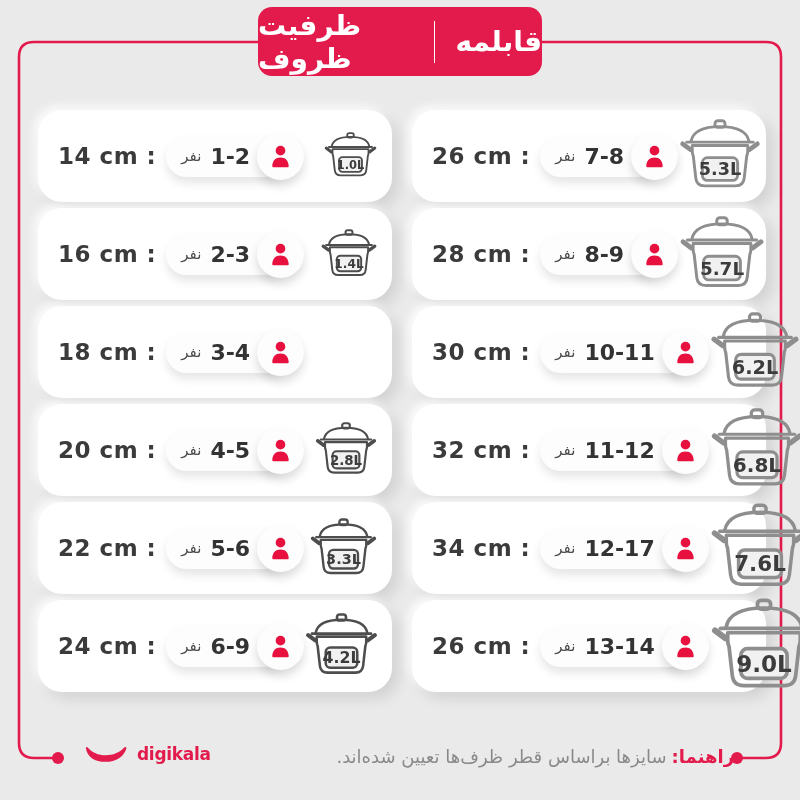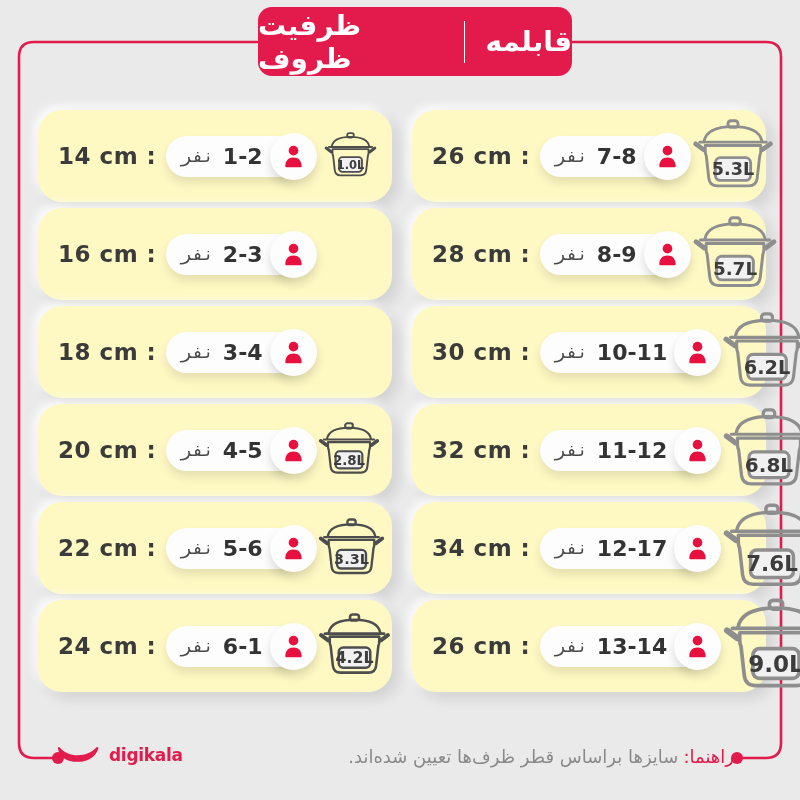--- a/index.html
+++ b/index.html
@@ -11,48 +11,48 @@
   }
   .page{position:relative;width:800px;height:800px;}
 
   
   .frame{position:absolute;left:0;top:0;width:800px;height:800px;pointer-events:none;}
   .frame path{fill:none;stroke:var(--brand-red);stroke-width:2.6;stroke-linecap:round;}
   .frame circle{fill:var(--brand-red);}
 
   
   .badge{
-    position:absolute;left:258px;top:7px;width:314px;height:69px;
+    position:absolute;left:258px;top:7px;width:284px;height:69px;
     background:var(--brand-red);border-radius:14px;
     display:flex;align-items:center;justify-content:center;
     color:#fff;font-weight:bold;font-size:28px;z-index:5;
   }
   .badge .divider{width:2px;height:42px;background:#fff;margin:0 20px;}
 
   
   .columns{position:absolute;left:38px;top:110px;width:728px;display:flex;gap:20px;}
   .col{display:flex;flex-direction:column;gap:6px;width:354px;}
   .card{
-    height:92px;border-radius:24px;background:#fef9c3;
+    height:92px;border-radius:24px;background:#ffffff;
     box-shadow:7px 7px 14px rgba(0,0,0,0.10),-4px -4px 10px rgba(255,255,255,0.85);
     display:flex;align-items:center;
     padding:0 14px 0 20px;box-sizing:border-box;
   }
   .size-label{
     font-size:23px;font-weight:bold;color:#3b3b3b;white-space:nowrap;letter-spacing:0.5px;
   }
   .pill-wrap{display:flex;align-items:center;margin-left:10px;}
   .pill{
     background:#fdfdfd;border-radius:999px;height:41px;
     display:flex;align-items:center;gap:9px;
     padding:0 36px 0 15px;
     box-shadow:0 6px 10px rgba(0,0,0,0.10);
     white-space:nowrap;
   }
-  .persons-unit{font-size:18px;color:#4a4a4a;font-family:Liberation Mono, monospace;}
+  .persons-unit{font-size:15px;color:#4a4a4a;}
   .persons-range{font-size:22px;font-weight:bold;color:#333;}
   .person-circle{
     width:47px;height:47px;border-radius:50%;background:#fdfdfd;
     box-shadow:0 6px 10px rgba(0,0,0,0.14);
     display:flex;align-items:center;justify-content:center;
     margin-left:-29px;z-index:2;flex:none;
   }
   .person{width:27px;height:27px;}
   .person circle,.person path{fill:var(--person-red);}
 
@@ -64,29 +64,29 @@
   .pot .pot-knob,.pot .pot-lid,.pot .pot-brim,.pot .pot-body,.pot .pot-label-box{
     fill:none;stroke:currentColor;stroke-width:3.4;
   }
   .pot .pot-lid,.pot .pot-brim{stroke-linecap:round;}
   .pot .pot-body{stroke-linejoin:round;}
   .pot .pot-label-box{fill:#f1f1f1;}
   .pot .pot-handle{stroke:currentColor;stroke-width:5.6;stroke-linecap:round;fill:none;}
   .pot .pot-label{fill:#3c3c3c;font-size:21px;font-weight:bold;text-anchor:middle;font-family:"DejaVu Sans",sans-serif;}
 
   
-  .logo{position:absolute;left:56px;top:744px;display:flex;align-items:center;gap:9px;}
+  .logo{position:absolute;left:84px;top:744px;display:flex;gap:9px;}
   .logo .smile{width:44px;height:21px;}
   .logo .smile path{fill:var(--brand-red);}
   .logo .wordmark{color:var(--brand-red);font-weight:bold;font-size:17px;letter-spacing:-0.3px;}
   .note{
     position:absolute;right:66px;top:746px;direction:rtl;
     font-size:18px;color:#8a8a8a;white-space:nowrap;
   }
-  .note .note-label{color:var(--brand-red);font-weight:normal;margin-left:5px;margin-top:6px;}
+  .note .note-label{color:var(--brand-red);font-weight:bold;margin-left:5px;margin-top:6px;}
 </style>
 </head>
 <body>
 
 <div class="page">
 
   <svg class="frame" viewBox="0 0 800 800">
     <path d="M58 758 L34 758 Q19 758 19 743 L19 57 Q19 42 34 42 L766 42 Q781 42 781 57 L781 743 Q781 758 766 758 L737 758"></path>
     <circle cx="58" cy="758" r="6"></circle>
     <circle cx="737" cy="758" r="6"></circle>
@@ -134,20 +134,32 @@
         <span class="persons-unit">نفر</span>
         <span class="persons-range">2-3</span>
       </div>
       <div class="person-circle">
         <svg class="person" viewBox="0 0 24 24">
           <circle cx="12" cy="6.8" r="4.3"></circle>
           <path d="M12 12.9 c-4.6 0 -7 3 -7.3 7.5 q-0.1 1.1 1 1.1 h12.6 q1.1 0 1 -1.1 c-0.3 -4.5 -2.7 -7.5 -7.3 -7.5 z"></path>
         </svg>
       </div>
     </div>
+    <div class="pot-wrap">
+      <svg class="pot" viewBox="0 0 100 88" width="58" height="51">
+        <rect class="pot-knob" x="44" y="2" width="12" height="8" rx="3.5"></rect>
+        <path class="pot-lid" d="M15.5 26.5 C18 13.5 33 9 50 9 C67 9 82 13.5 84.5 26.5"></path>
+        <path class="pot-brim" d="M10.5 27.5 L89.5 27.5"></path>
+        <path class="pot-handle" d="M15 36.5 L5.5 29.5"></path>
+        <path class="pot-handle" d="M85 36.5 L94.5 29.5"></path>
+        <path class="pot-body" d="M17 31.5 L83 31.5 L83 38 Q83 41.5 81.8 44 L78.8 70.5 Q77.8 79.5 68.5 79.5 L31.5 79.5 Q22.2 79.5 21.2 70.5 L18.2 44 Q17 41.5 17 38 Z"></path>
+        <rect class="pot-label-box" x="29" y="46" width="42" height="27" rx="6"></rect>
+        <text class="pot-label" x="50" y="67">1.4L</text>
+      </svg>
+    </div>
   </div>
         <div class="card">
     <span class="size-label">18 cm :</span>
     <div class="pill-wrap">
       <div class="pill">
         <span class="persons-unit">نفر</span>
         <span class="persons-range">3-4</span>
       </div>
       <div class="person-circle">
         <svg class="person" viewBox="0 0 24 24">
@@ -209,21 +221,21 @@
         <rect class="pot-label-box" x="29" y="46" width="42" height="27" rx="6"></rect>
         <text class="pot-label" x="50" y="67">3.3L</text>
       </svg>
     </div>
   </div>
         <div class="card">
     <span class="size-label">24 cm :</span>
     <div class="pill-wrap">
       <div class="pill">
         <span class="persons-unit">نفر</span>
-        <span class="persons-range">6-1</span>
+        <span class="persons-range">6-9</span>
       </div>
       <div class="person-circle">
         <svg class="person" viewBox="0 0 24 24">
           <circle cx="12" cy="6.8" r="4.3"></circle>
           <path d="M12 12.9 c-4.6 0 -7 3 -7.3 7.5 q-0.1 1.1 1 1.1 h12.6 q1.1 0 1 -1.1 c-0.3 -4.5 -2.7 -7.5 -7.3 -7.5 z"></path>
         </svg>
       </div>
     </div>
     <div class="pot-wrap">
       <svg class="pot" viewBox="0 0 100 88" width="75" height="66">

